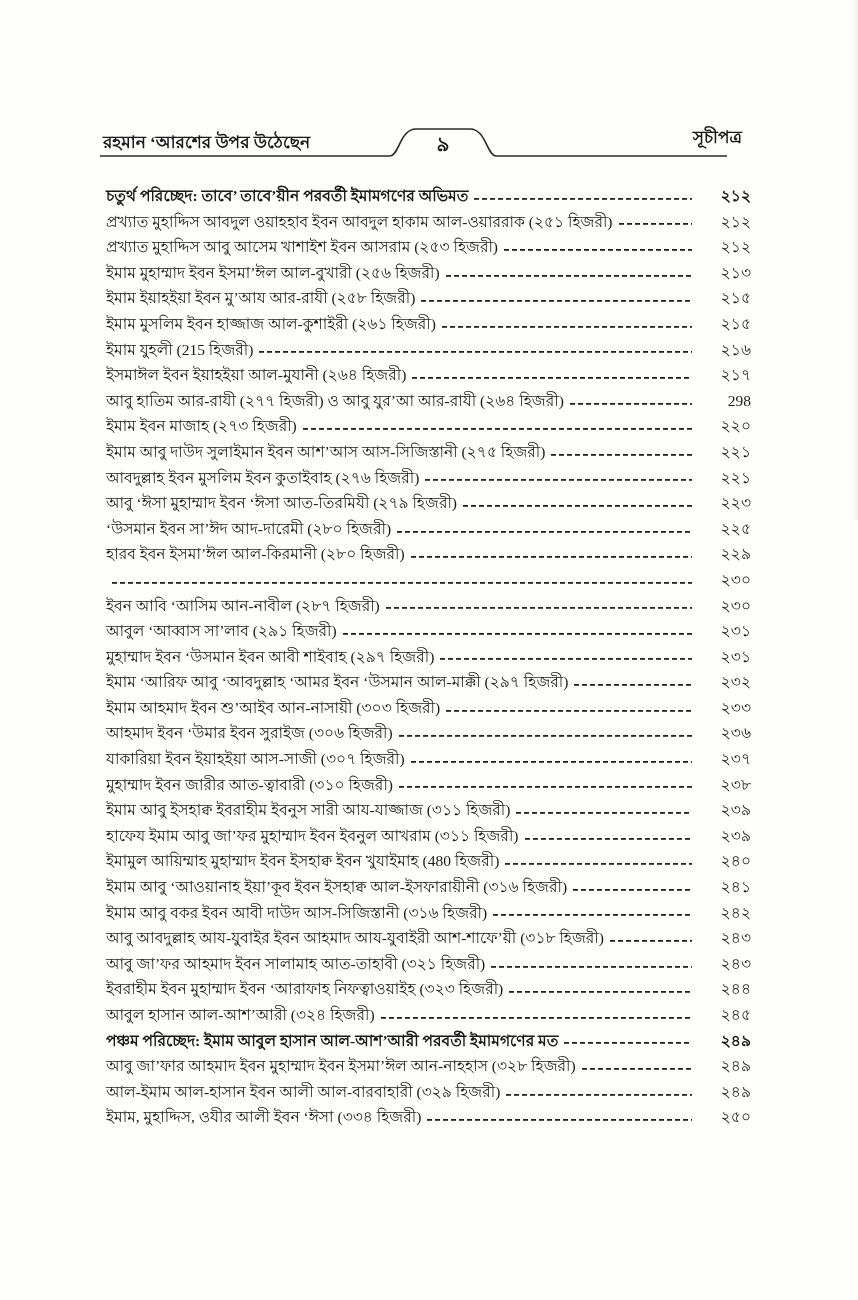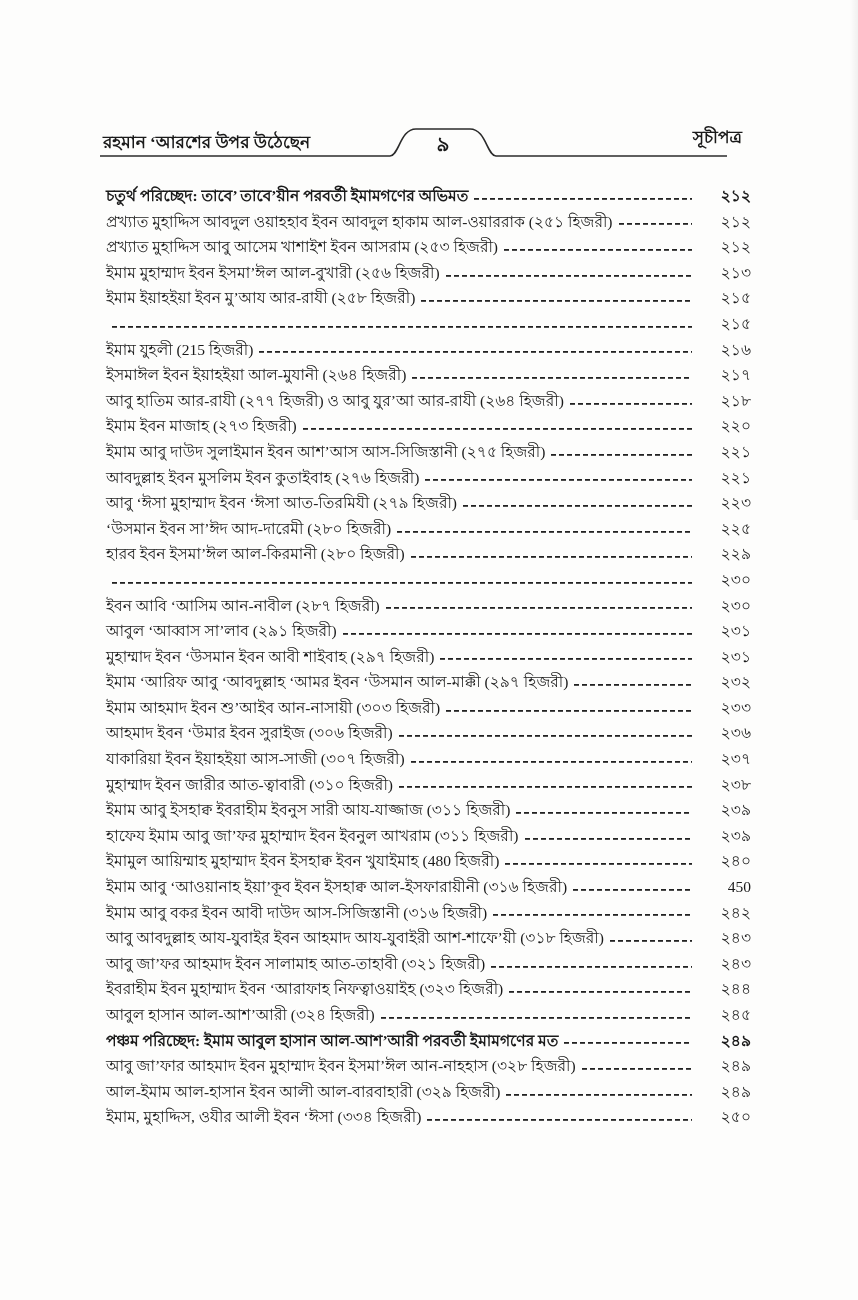--- a/index.html
+++ b/index.html
@@ -148,40 +148,41 @@
       <span class="pageno">২১৩</span>
     </div>
 
     <div class="row">
       <span class="title">ইমাম ইয়াহইয়া ইবন মু’আয আর-রাযী (২৫৮ হিজরী)</span>
       <span class="leader"></span>
       <span class="pageno">২১৫</span>
     </div>
 
     <div class="row">
+      <span class="title">ইমাম মুসলিম ইবন হাজ্জাজ আল-কুশাইরী (২৬১ হিজরী)</span>
       <span class="leader"></span>
       <span class="pageno">২১৫</span>
     </div>
 
     <div class="row">
       <span class="title">ইমাম যুহলী (215 হিজরী)</span>
       <span class="leader"></span>
       <span class="pageno">২১৬</span>
     </div>
 
     <div class="row">
       <span class="title">ইসমাঈল ইবন ইয়াহইয়া আল-মুযানী (২৬৪ হিজরী)</span>
       <span class="leader"></span>
       <span class="pageno">২১৭</span>
     </div>
 
     <div class="row">
       <span class="title">আবু হাতিম আর-রাযী (২৭৭ হিজরী) ও আবু যুর’আ আর-রাযী (২৬৪ হিজরী)</span>
       <span class="leader"></span>
-      <span class="pageno">২১৮</span>
+      <span class="pageno">298</span>
     </div>
 
     <div class="row">
       <span class="title">ইমাম ইবন মাজাহ (২৭৩ হিজরী)</span>
       <span class="leader"></span>
       <span class="pageno">২২০</span>
     </div>
 
     <div class="row">
       <span class="title">ইমাম আবু দাউদ সুলাইমান ইবন আশ’আস আস-সিজিস্তানী (২৭৫ হিজরী)</span>
@@ -280,21 +281,21 @@
 
     <div class="row">
       <span class="title">ইমামুল আয়িম্মাহ মুহাম্মাদ ইবন ইসহাক্ব ইবন খুযাইমাহ (480 হিজরী)</span>
       <span class="leader"></span>
       <span class="pageno">২৪০</span>
     </div>
 
     <div class="row">
       <span class="title">ইমাম আবু ‘আওয়ানাহ ইয়া’কূব ইবন ইসহাক্ব আল-ইসফারায়ীনী (৩১৬ হিজরী)</span>
       <span class="leader"></span>
-      <span class="pageno">450</span>
+      <span class="pageno">২৪১</span>
     </div>
 
     <div class="row">
       <span class="title">ইমাম আবু বকর ইবন আবী দাউদ আস-সিজিস্তানী (৩১৬ হিজরী)</span>
       <span class="leader"></span>
       <span class="pageno">২৪২</span>
     </div>
 
     <div class="row">
       <span class="title">আবু আবদুল্লাহ আয-যুবাইর ইবন আহমাদ আয-যুবাইরী আশ-শাফে’য়ী (৩১৮ হিজরী)</span>

